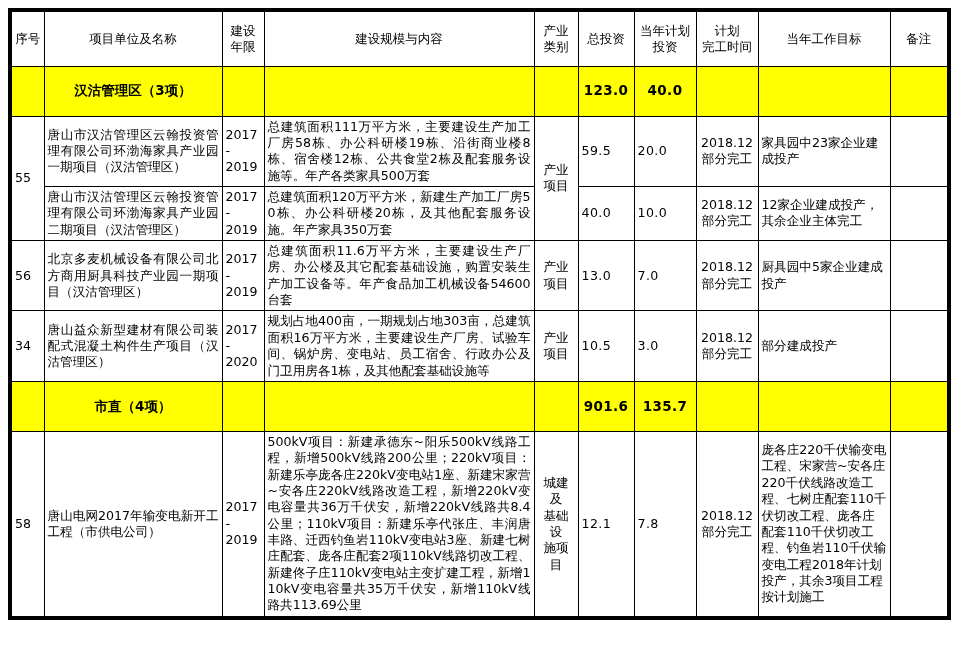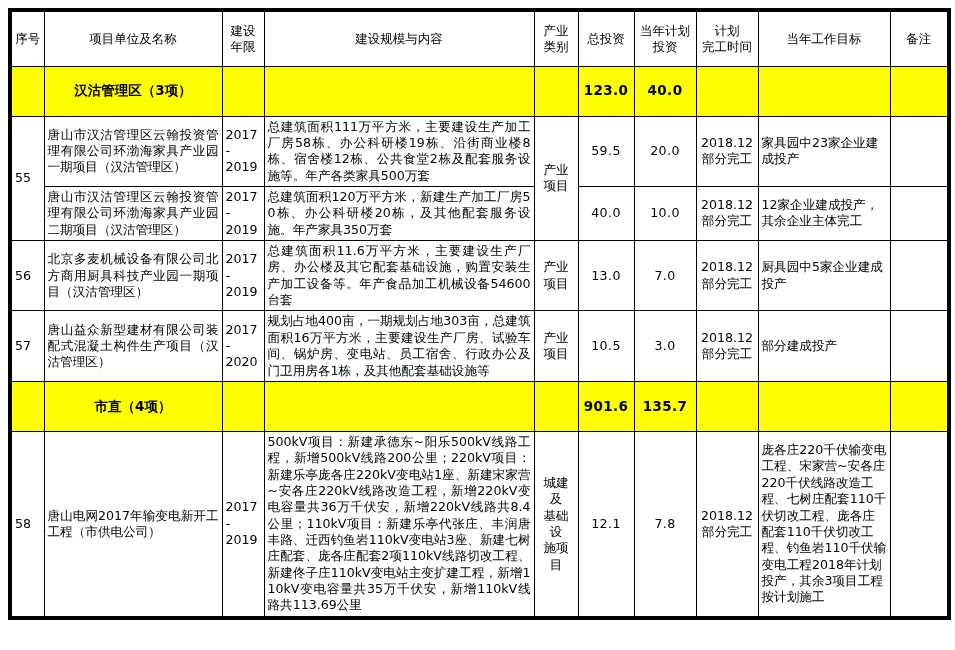--- a/index.html
+++ b/index.html
@@ -49,21 +49,21 @@
   .c-years   { width: 42px;  }
   .c-scope   { width: 270px; }
   .c-cat     { width: 44px;  }
   .c-total   { width: 56px;  }
   .c-plan    { width: 62px;  }
   .c-finish  { width: 62px;  }
   .c-goal    { width: 132px; }
   .c-remark  { width: 59px;  }
 
   
-  .num     { text-align: center; font-size: 12.5px; letter-spacing: .4px; }
+  .num     { font-size: 12.5px; letter-spacing: .4px; }
   .ctr     { text-align: left; }
   .vmid    { vertical-align: middle; }
   .vtop    { vertical-align: top; margin-top: 48px; }
 
   
   tr.group td {
     background: #ffff00;
     height: 50px;
     font-weight: bold;
     font-size: 13.5px;
@@ -217,21 +217,21 @@
       <td class="num vmid">7.0</td>
       <td class="finish vmid">
         <span>2018.12</span><br>
         <span>部分完工</span>
       </td>
       <td class="goal vmid">厨具园中5家企业建成投产</td>
       <td class="blank"></td>
     </tr>
 
     <tr class="data">
-      <td class="ctr vmid">57</td>
+      <td class="ctr vmid">34</td>
       <td class="desc vmid">唐山益众新型建材有限公司装配式混凝土构件生产项目（汉沽管理区）</td>
       <td class="years vmid">
         <span>2017-</span><br>
         <span>2020</span>
       </td>
       <td class="desc vtop">规划占地400亩，一期规划占地303亩，总建筑面积16万平方米，主要建设生产厂房、试验车间、锅炉房、变电站、员工宿舍、行政办公及门卫用房各1栋，及其他配套基础设施等</td>
       <td class="cat vmid">
         <span>产业</span><br>
         <span>项目</span>
       </td>

